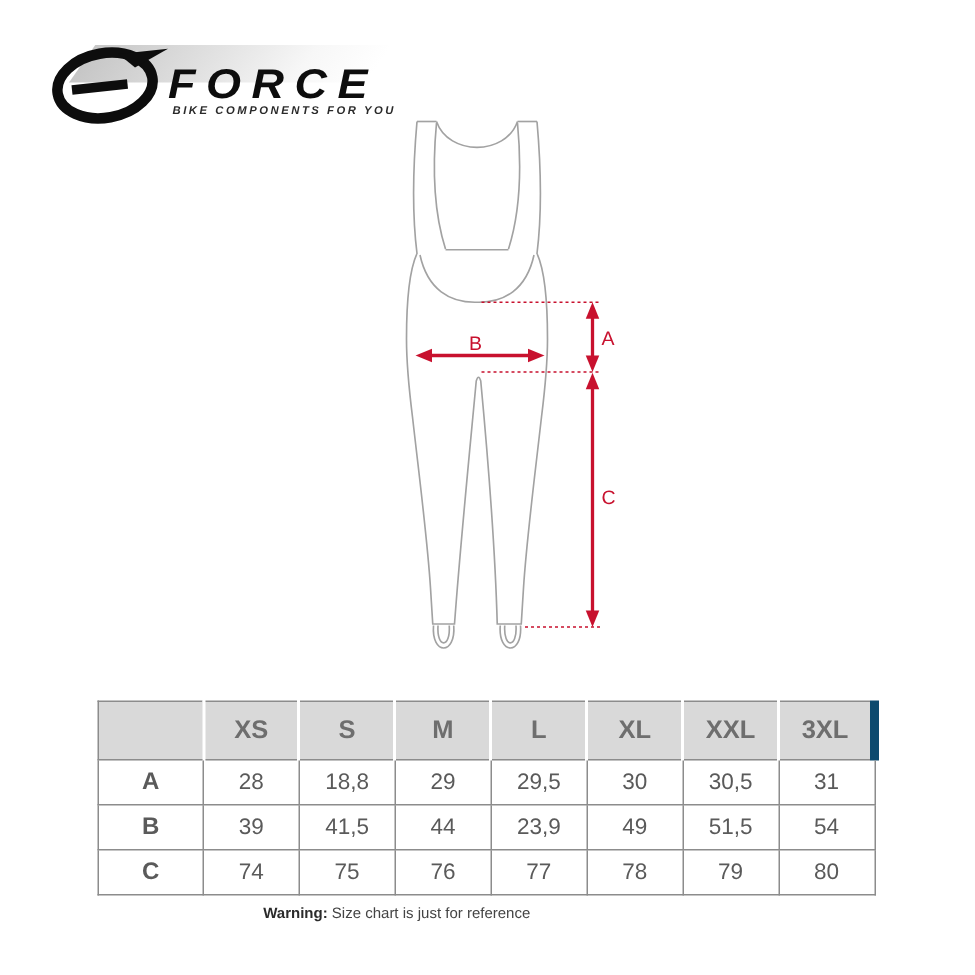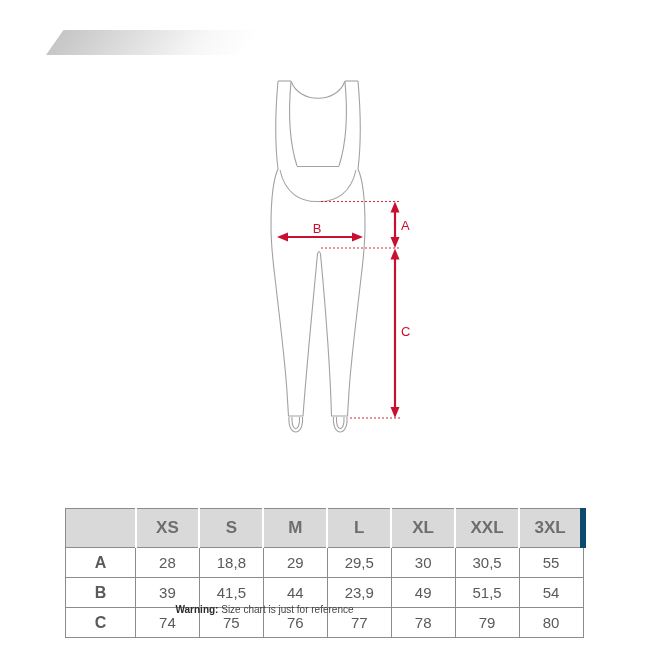--- a/index.html
+++ b/index.html
@@ -37,21 +37,20 @@
   .redhead { fill:#c8112e; }
   .dotted  { stroke:#c8112e; stroke-width:0.9; stroke-dasharray:2,2; fill:none; }
   .redlabel{ fill:#c8112e; font-family:"Liberation Sans",sans-serif; font-size:13px; }
 
   
   .size-table-wrap { position:absolute; left:65px; top:467px; width:521px; }
   table.size-table {
     width:521px; border-collapse:collapse; table-layout:fixed;
     border:1px solid #8c8c8c;
     font-family:"Liberation Sans", sans-serif;
-    margin-top:41px;
   }
   table.size-table th, table.size-table td {
     border:1px solid #8c8c8c; text-align:center; vertical-align:middle;
   }
   table.size-table thead th {
     height:39px; background:#d9d9d9; color:#6e6e6e;
     font-size:17px; font-weight:bold;
     border-left:2px solid #ffffff; border-right:2px solid #ffffff;
     border-top:1px solid #8c8c8c; border-bottom:1px solid #8c8c8c;
   }
@@ -72,20 +71,29 @@
     text-align:center; font-size:10px; color:#444;
   }
   .warning b { color:#2b2b2b; }
 </style>
 </head>
 <body>
 
 <div class="page">
 
   <div class="logo-band"></div>
+  <div class="logo">
+    <svg class="logo-icon" width="80" height="54" viewBox="0 0 80 54">
+      <ellipse cx="37" cy="27" rx="32" ry="21.5" transform="rotate(-10 37 27)" fill="none" stroke="#0d0d0d" stroke-width="7"></ellipse>
+      <polygon points="46,6 79,2.5 57,15" fill="#0d0d0d"></polygon>
+      <path d="M 15 30 L 52 26" stroke="#0d0d0d" stroke-width="6.5" fill="none"></path>
+    </svg>
+    <div class="brand-name">FORCE</div>
+    <div class="brand-tagline">BIKE COMPONENTS FOR YOU</div>
+  </div>
 
   <svg class="diagram" width="200" height="390" viewBox="0 0 200 390">
 
     <path class="garment" d="
       M 48 11
       C 45 45 45 75 48 99
       C 42 112 41 134 41 156
       C 41 176 43 192 45 208
       C 50 252 55 290 57 322
       L 58.5 346
@@ -165,21 +173,21 @@
         </thead>
       <tbody id="size-body">
           <tr>
             <th>A</th>
             <td>28</td>
             <td>18,8</td>
             <td>29</td>
             <td>29,5</td>
             <td>30</td>
             <td>30,5</td>
-            <td>55</td>
+            <td>31</td>
           </tr>
           <tr>
             <th>B</th>
             <td>39</td>
             <td>41,5</td>
             <td>44</td>
             <td>23,9</td>
             <td>49</td>
             <td>51,5</td>
             <td>54</td>

